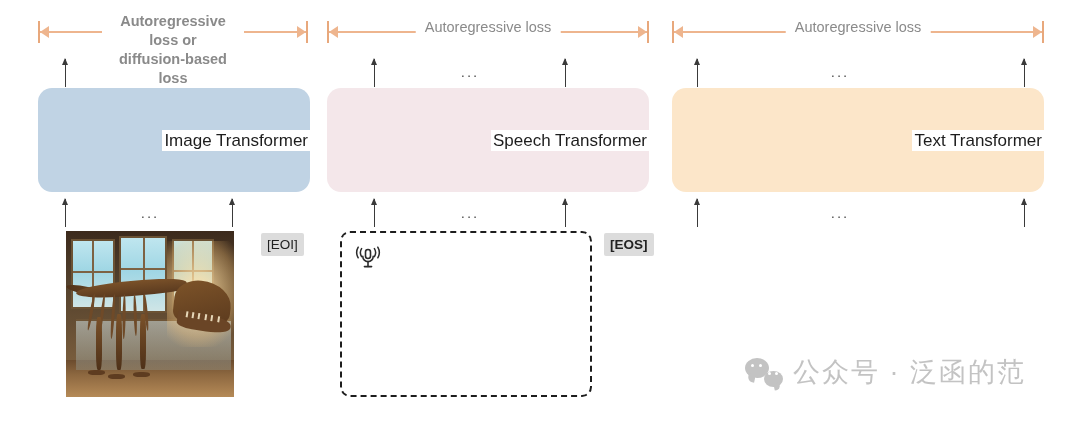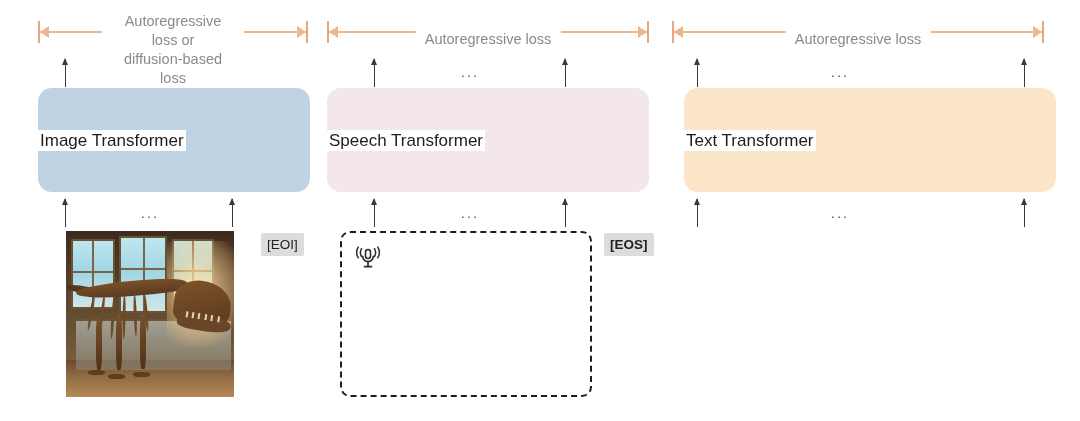--- a/index.html
+++ b/index.html
@@ -54,21 +54,21 @@
   .bracket .head.l {
     left: 2px;
     border-right: 9px solid #eeb58e;
   }
   .bracket .head.r {
     right: 2px;
     border-left: 9px solid #eeb58e;
   }
   .bracket .blabel {
     position: absolute;
-    top: 16px;
+    top: 4px;
     left: 50%;
     transform: translateX(-50%);
     text-align: center;
     color: #8a8a8a;
     font-size: 14.5px;
     line-height: 19px;
     background: #ffffff;
     padding: 0 9px;
     white-space: pre-line;
     z-index: 2;
@@ -98,32 +98,32 @@
     letter-spacing: 2px;
     transform: translateX(-50%);
   }
 
   
   .tbox {
     position: absolute;
     border-radius: 14px;
     display: flex;
     align-items: center;
-    justify-content: flex-start;
+    justify-content: flex-end;
   }
   .tbox .tlabel {
     background: #ffffff;
     color: #1d1d1d;
     font-size: 17px;
     line-height: 21px;
     padding: 0 2px;
   }
   .tbox.image  { background: #c0d3e4; }
   .tbox.speech { background: #f4e7ea; }
-  .tbox.text   { background: #fce6c9; margin-left: 12px; }
+  .tbox.text   { background: #fce6c9; }
 
   
   .thumb {
     position: absolute;
     overflow: hidden;
     background: #2b1d14;
   }
   .thumb .scene { position: absolute; inset: 0; }
   .thumb .wall {
     position: absolute; inset: 0;
@@ -321,21 +321,21 @@
     width: 3.2px; height: 3.2px;
     background: #ffffff;
     border-radius: 50%;
   }
 </style>
 </head>
 <body>
 
 <div class="stage">
 
-  <div class="bracket two-line" style="left:38px; width:270px;">
+  <div class="bracket two-line" style="left:38px; width:270px;font-weight:bold;">
     <div class="cap left"></div>
     <div class="cap right"></div>
     <div class="seg l" style="width:62px;"></div>
     <div class="seg r" style="width:62px;"></div>
     <div class="head l"></div>
     <div class="head r"></div>
     <div class="blabel">Autoregressive loss or
 diffusion-based loss</div>
   </div>
 
@@ -458,14 +458,25 @@
       <path d="M6.6 2.6a7.5 7.5 0 0 0 0 8" fill="none" stroke="#2b2b2b" stroke-width="1.5" stroke-linecap="round"></path>
       <path d="M3.2 1.2a10.5 10.5 0 0 0 0 10.6" fill="none" stroke="#2b2b2b" stroke-width="1.5" stroke-linecap="round"></path>
       <path d="M19.4 2.6a7.5 7.5 0 0 1 0 8" fill="none" stroke="#2b2b2b" stroke-width="1.5" stroke-linecap="round"></path>
       <path d="M22.8 1.2a10.5 10.5 0 0 1 0 10.6" fill="none" stroke="#2b2b2b" stroke-width="1.5" stroke-linecap="round"></path>
     </svg>
   </div>
 
   <div class="chip" style="left:604px; top:233px;font-weight:bold;">[EOS]</div>
 
 
+  <div class="watermark" style="left:745px; top:356px;">
+    <span class="wc">
+      <span class="b1"></span>
+      <span class="b2"></span>
+      <i style="left:6px;  top:7px;"></i>
+      <i style="left:14px; top:7px;"></i>
+      <i style="left:23px; top:15px;"></i>
+      <i style="left:30px; top:15px;"></i>
+    </span>
+    <span>公众号 · 泛函的范</span>
+  </div>
 
 </div>
 
 </body></html>

